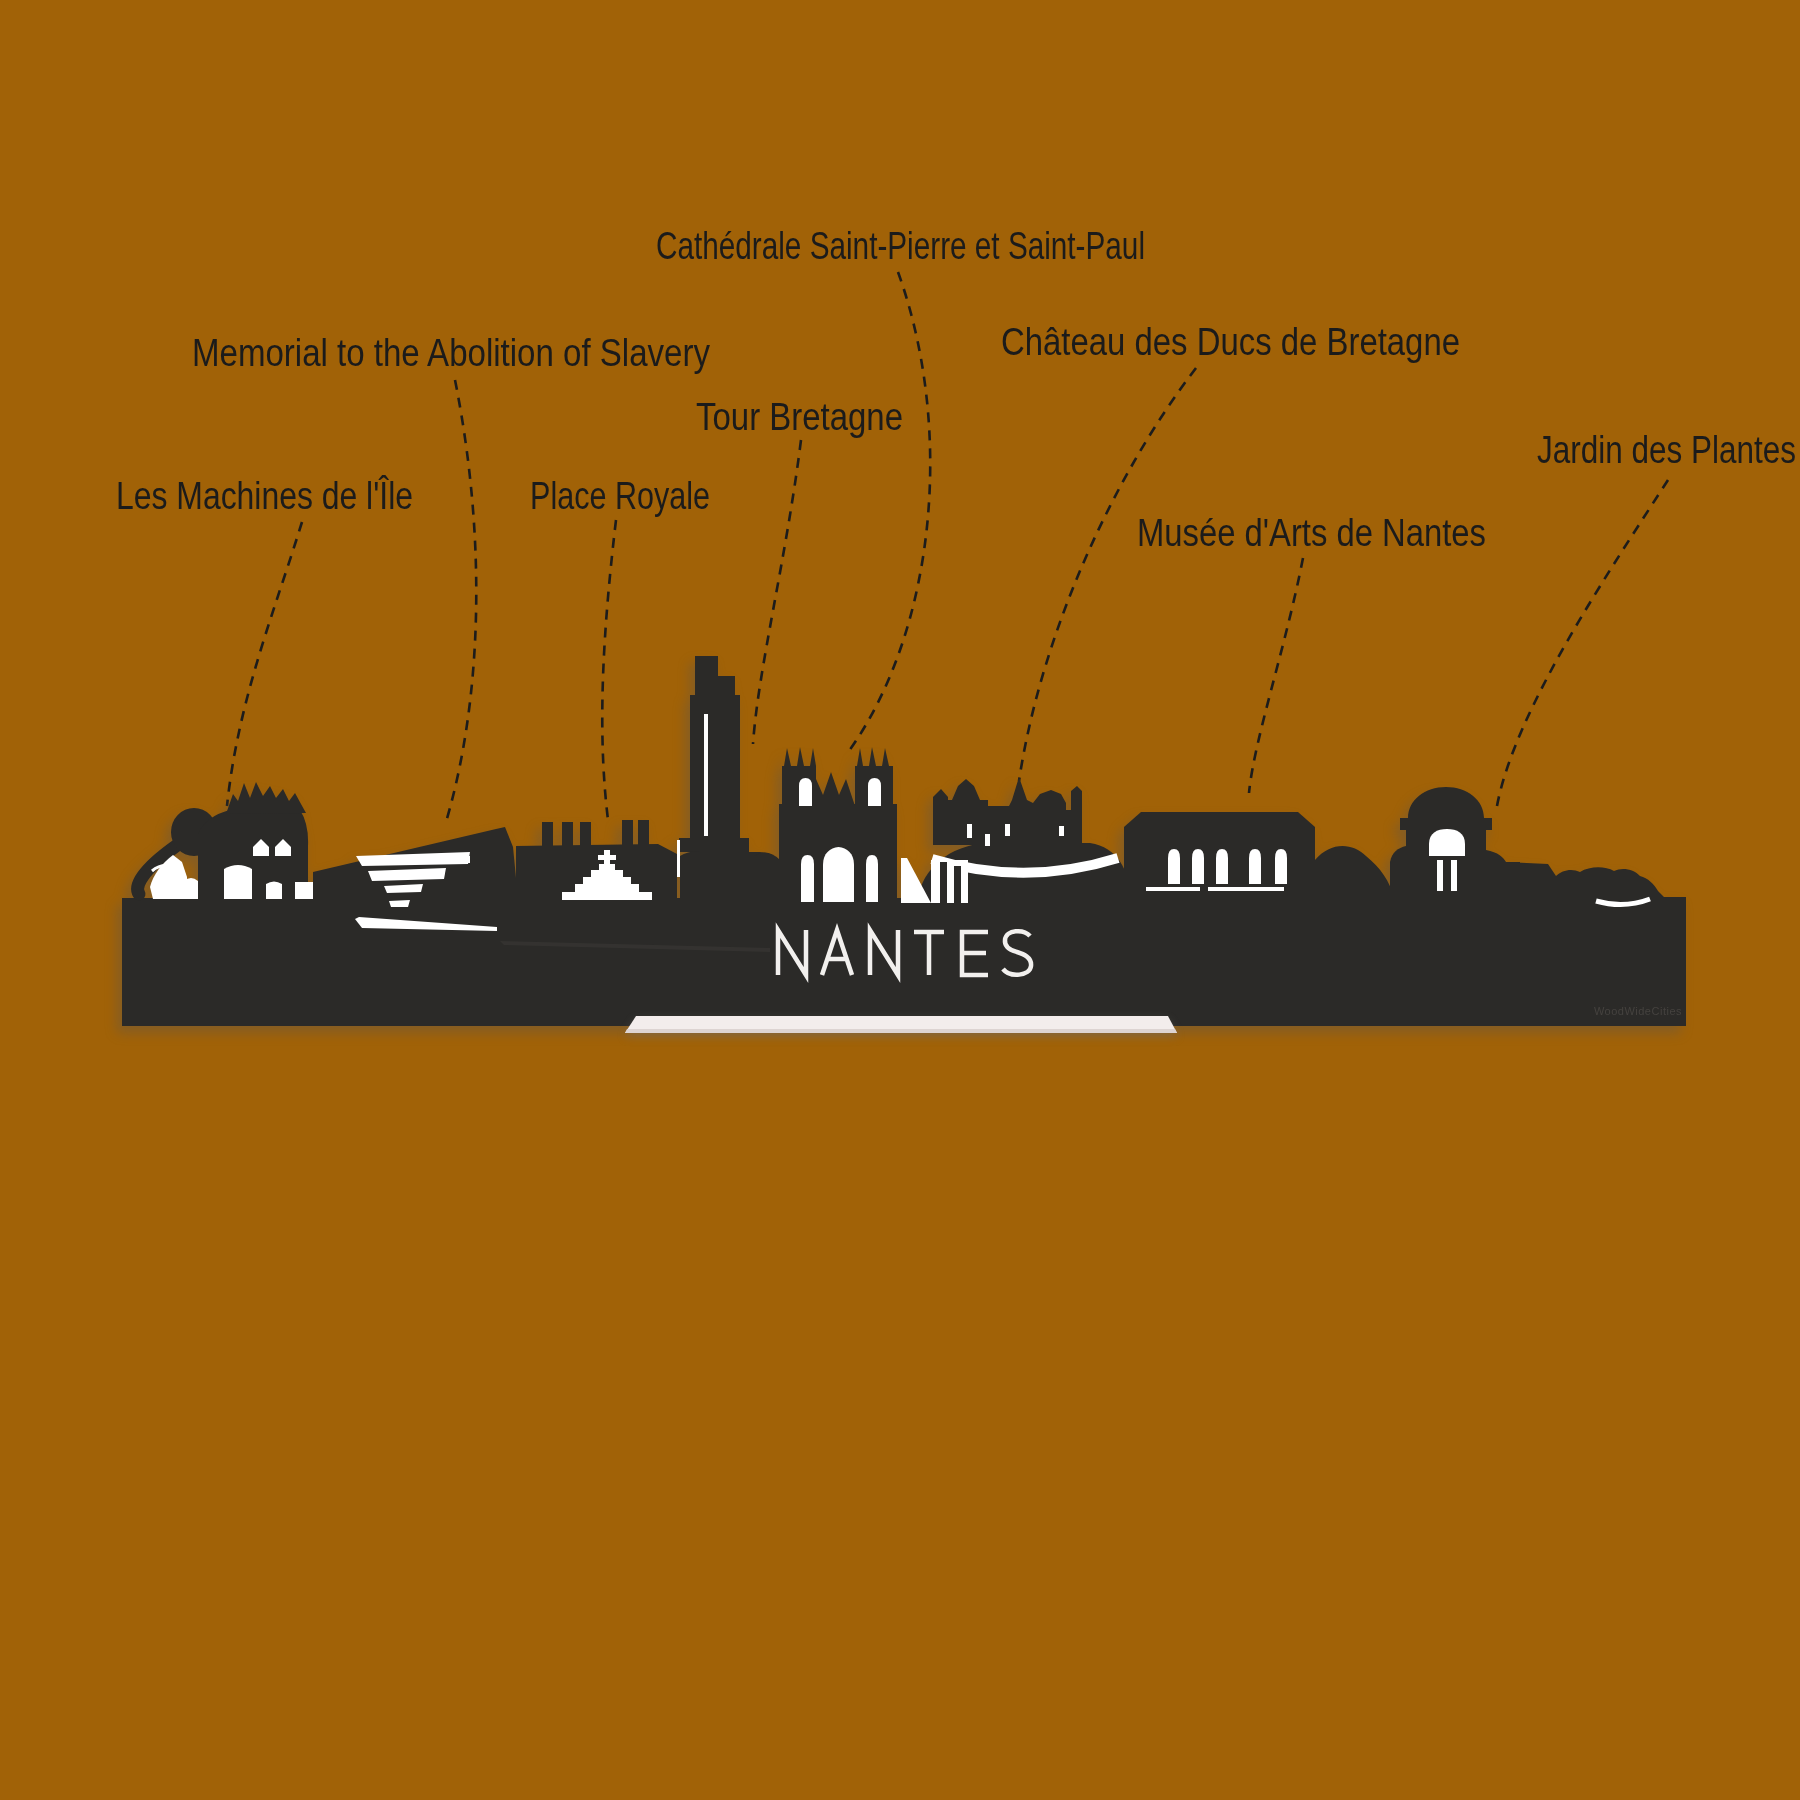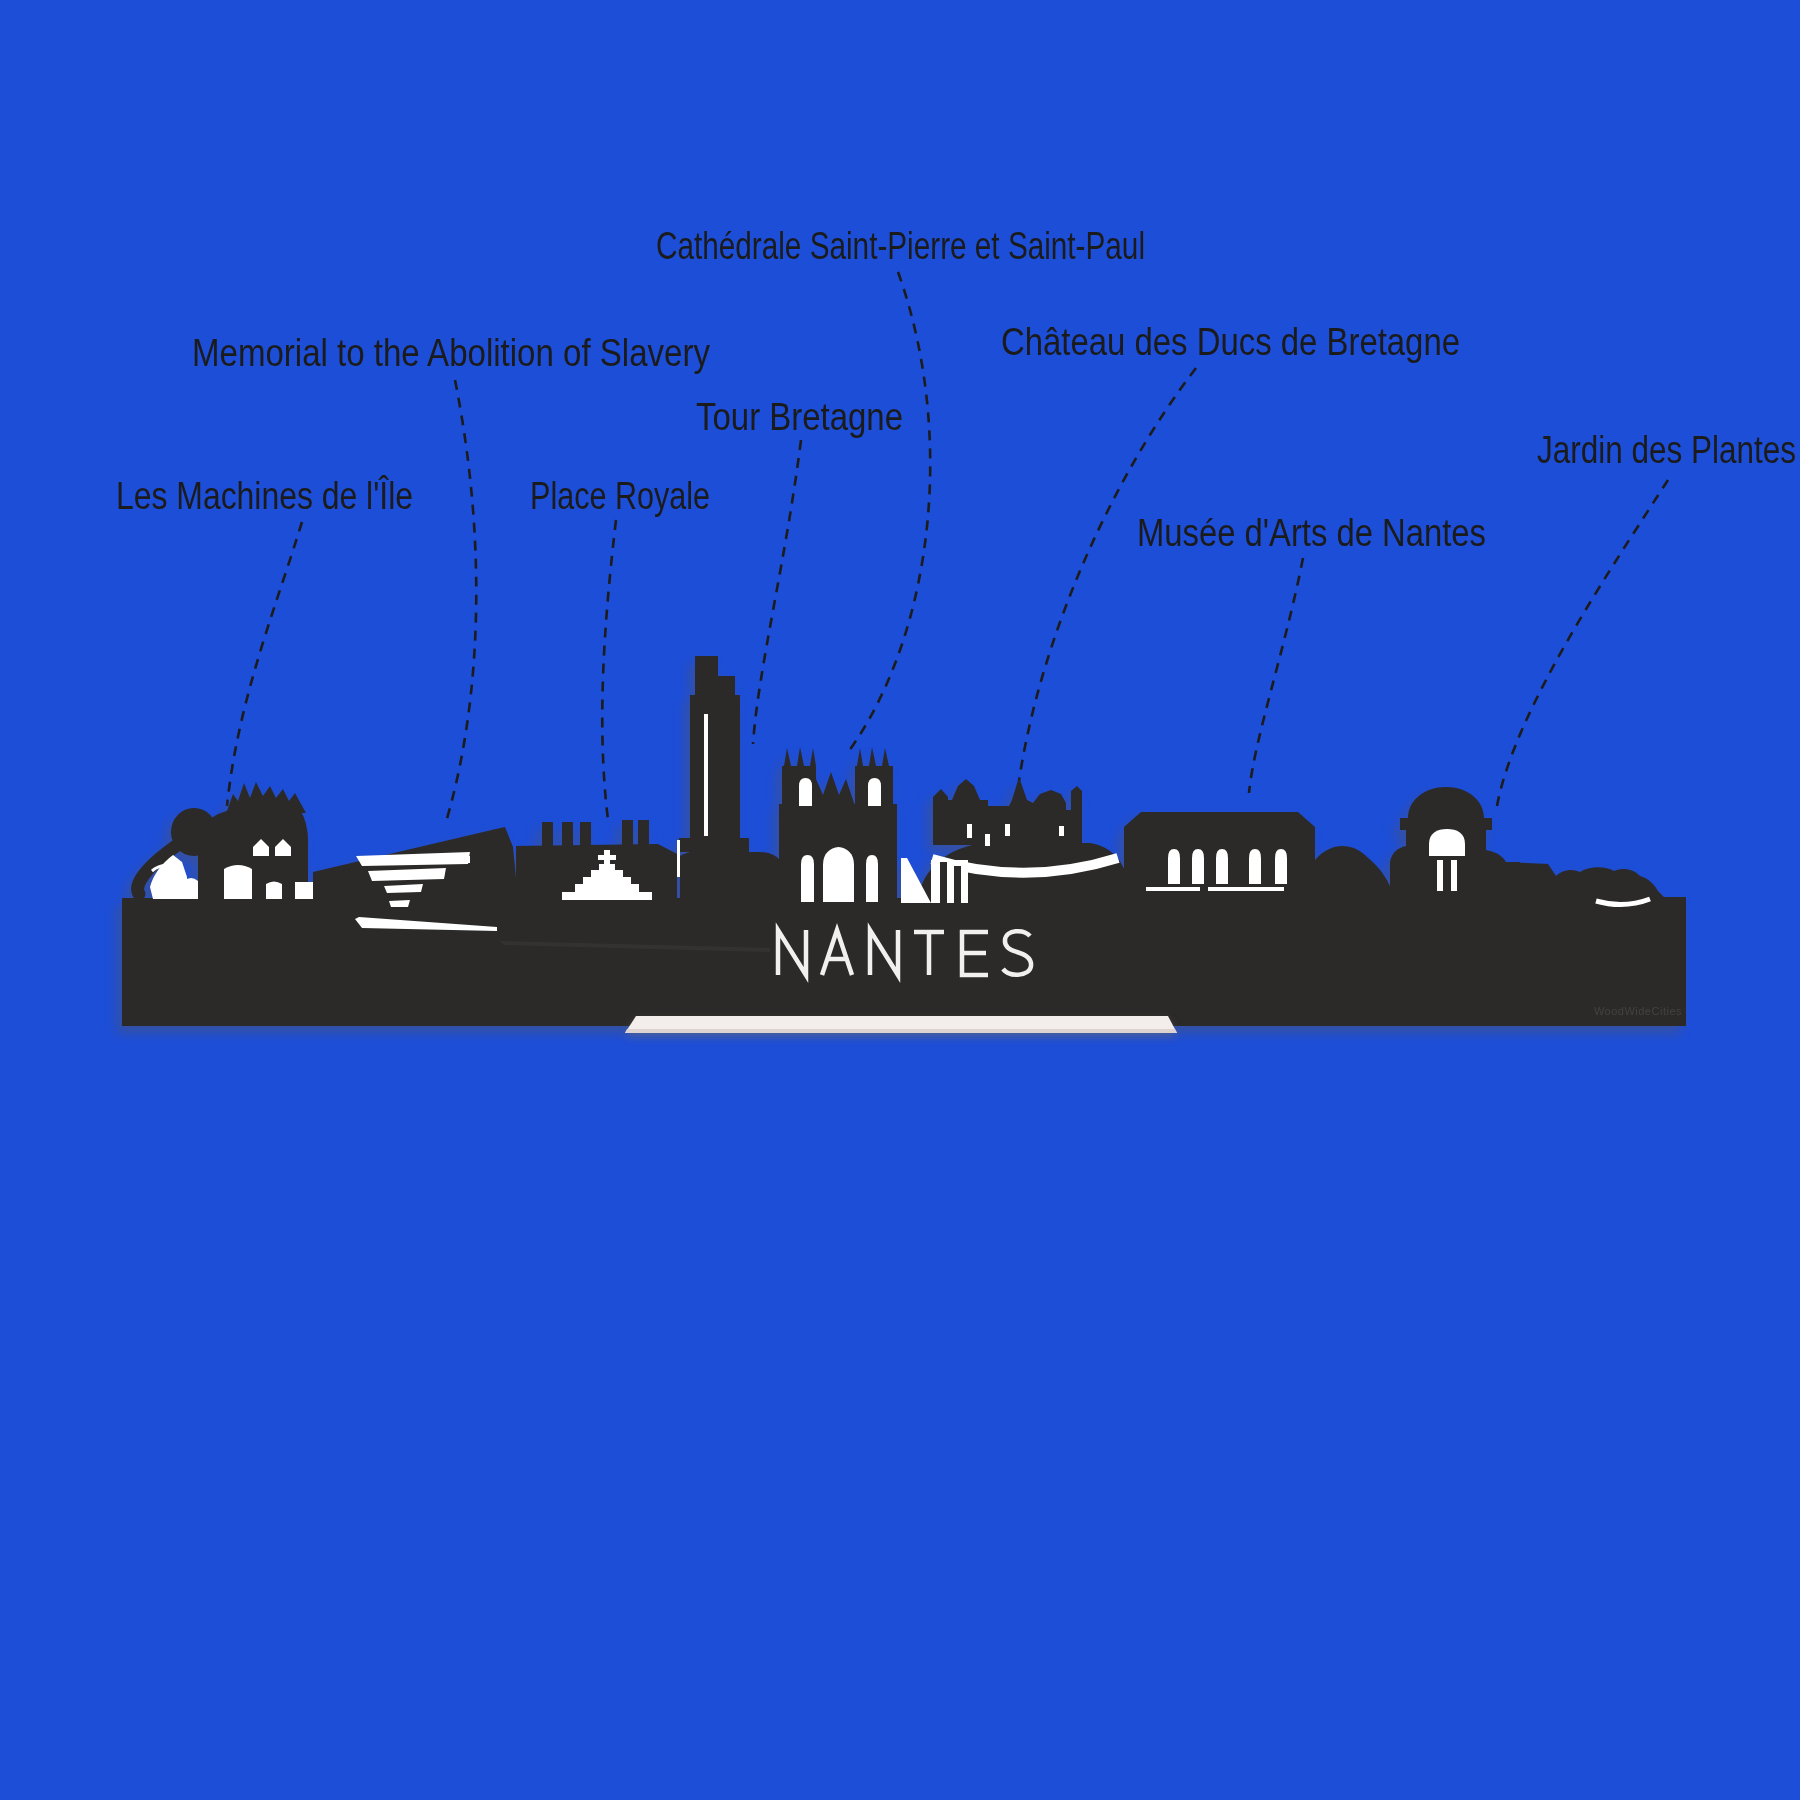--- a/index.html
+++ b/index.html
@@ -1,16 +1,16 @@
 <!DOCTYPE html>
 <html><head>
 <meta charset="utf-8">
 <style>
   html,body{margin:0;padding:0;background:#ffffff;}
-  #canvas{position:relative;width:1800px;height:1800px;background:#1d4ed8;overflow:hidden;
+  #canvas{position:relative;width:1800px;height:1800px;background:#a16207;overflow:hidden;
           font-family:"Liberation Sans",sans-serif;}
   svg text.label{fill:#1b1b1b;font-family:"Liberation Sans",sans-serif;font-size:38px;}
   svg text.watermark{fill:#45423f;font-size:11px;letter-spacing:0.5px;}
   .skyline-group{filter:drop-shadow(-5px 7px 6px rgba(90,85,80,0.4));}
   .stand-group{filter:drop-shadow(0px 4px 4px rgba(120,115,110,0.4));}
 </style>
 </head>
 <body>
 
 <div id="canvas">

